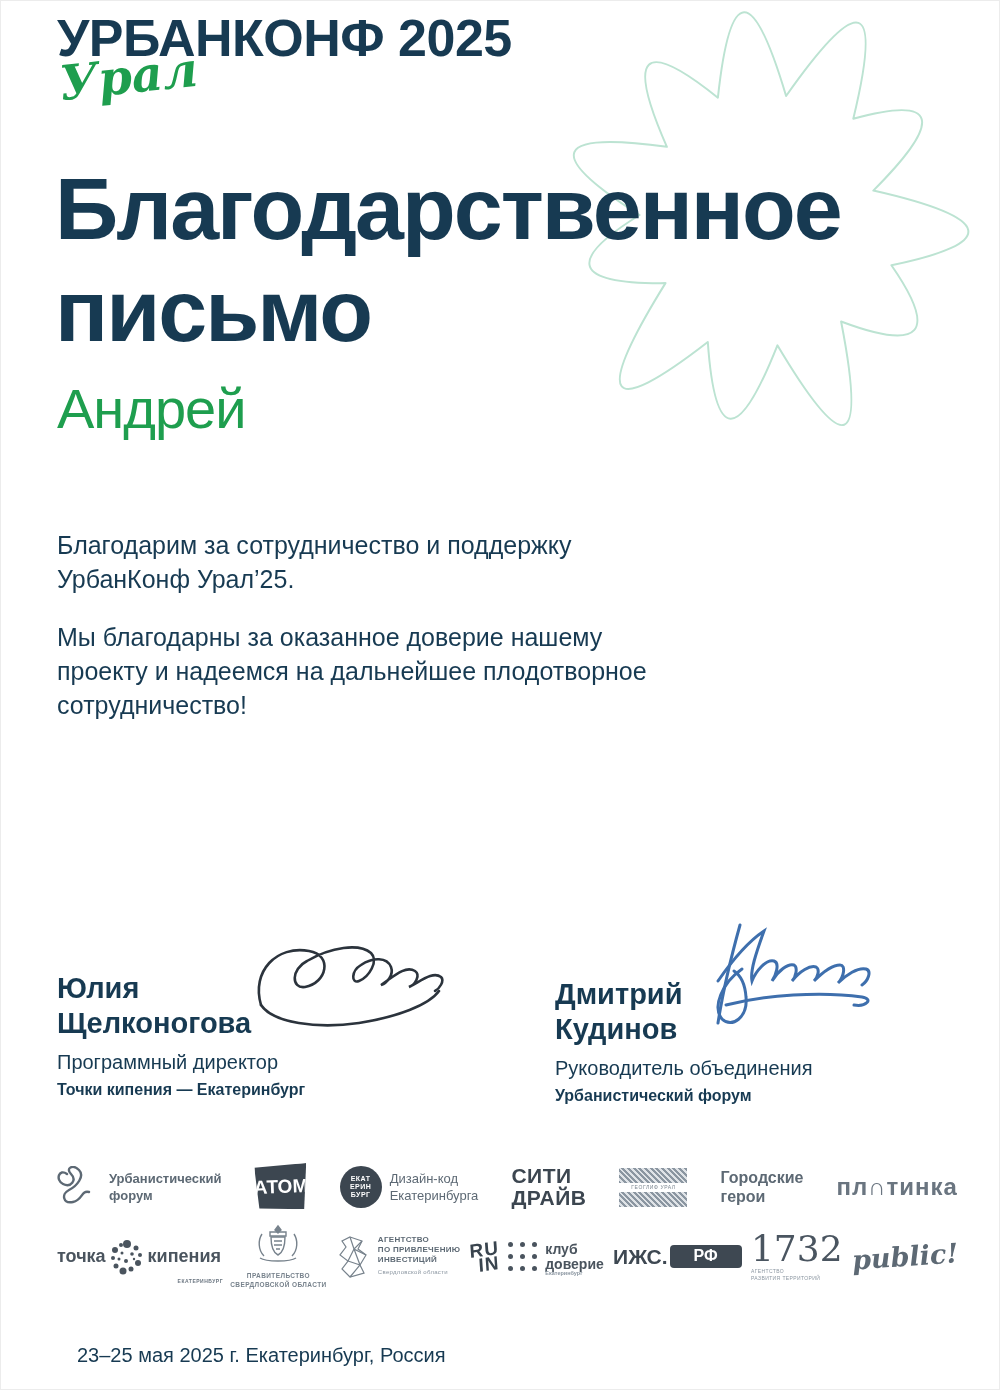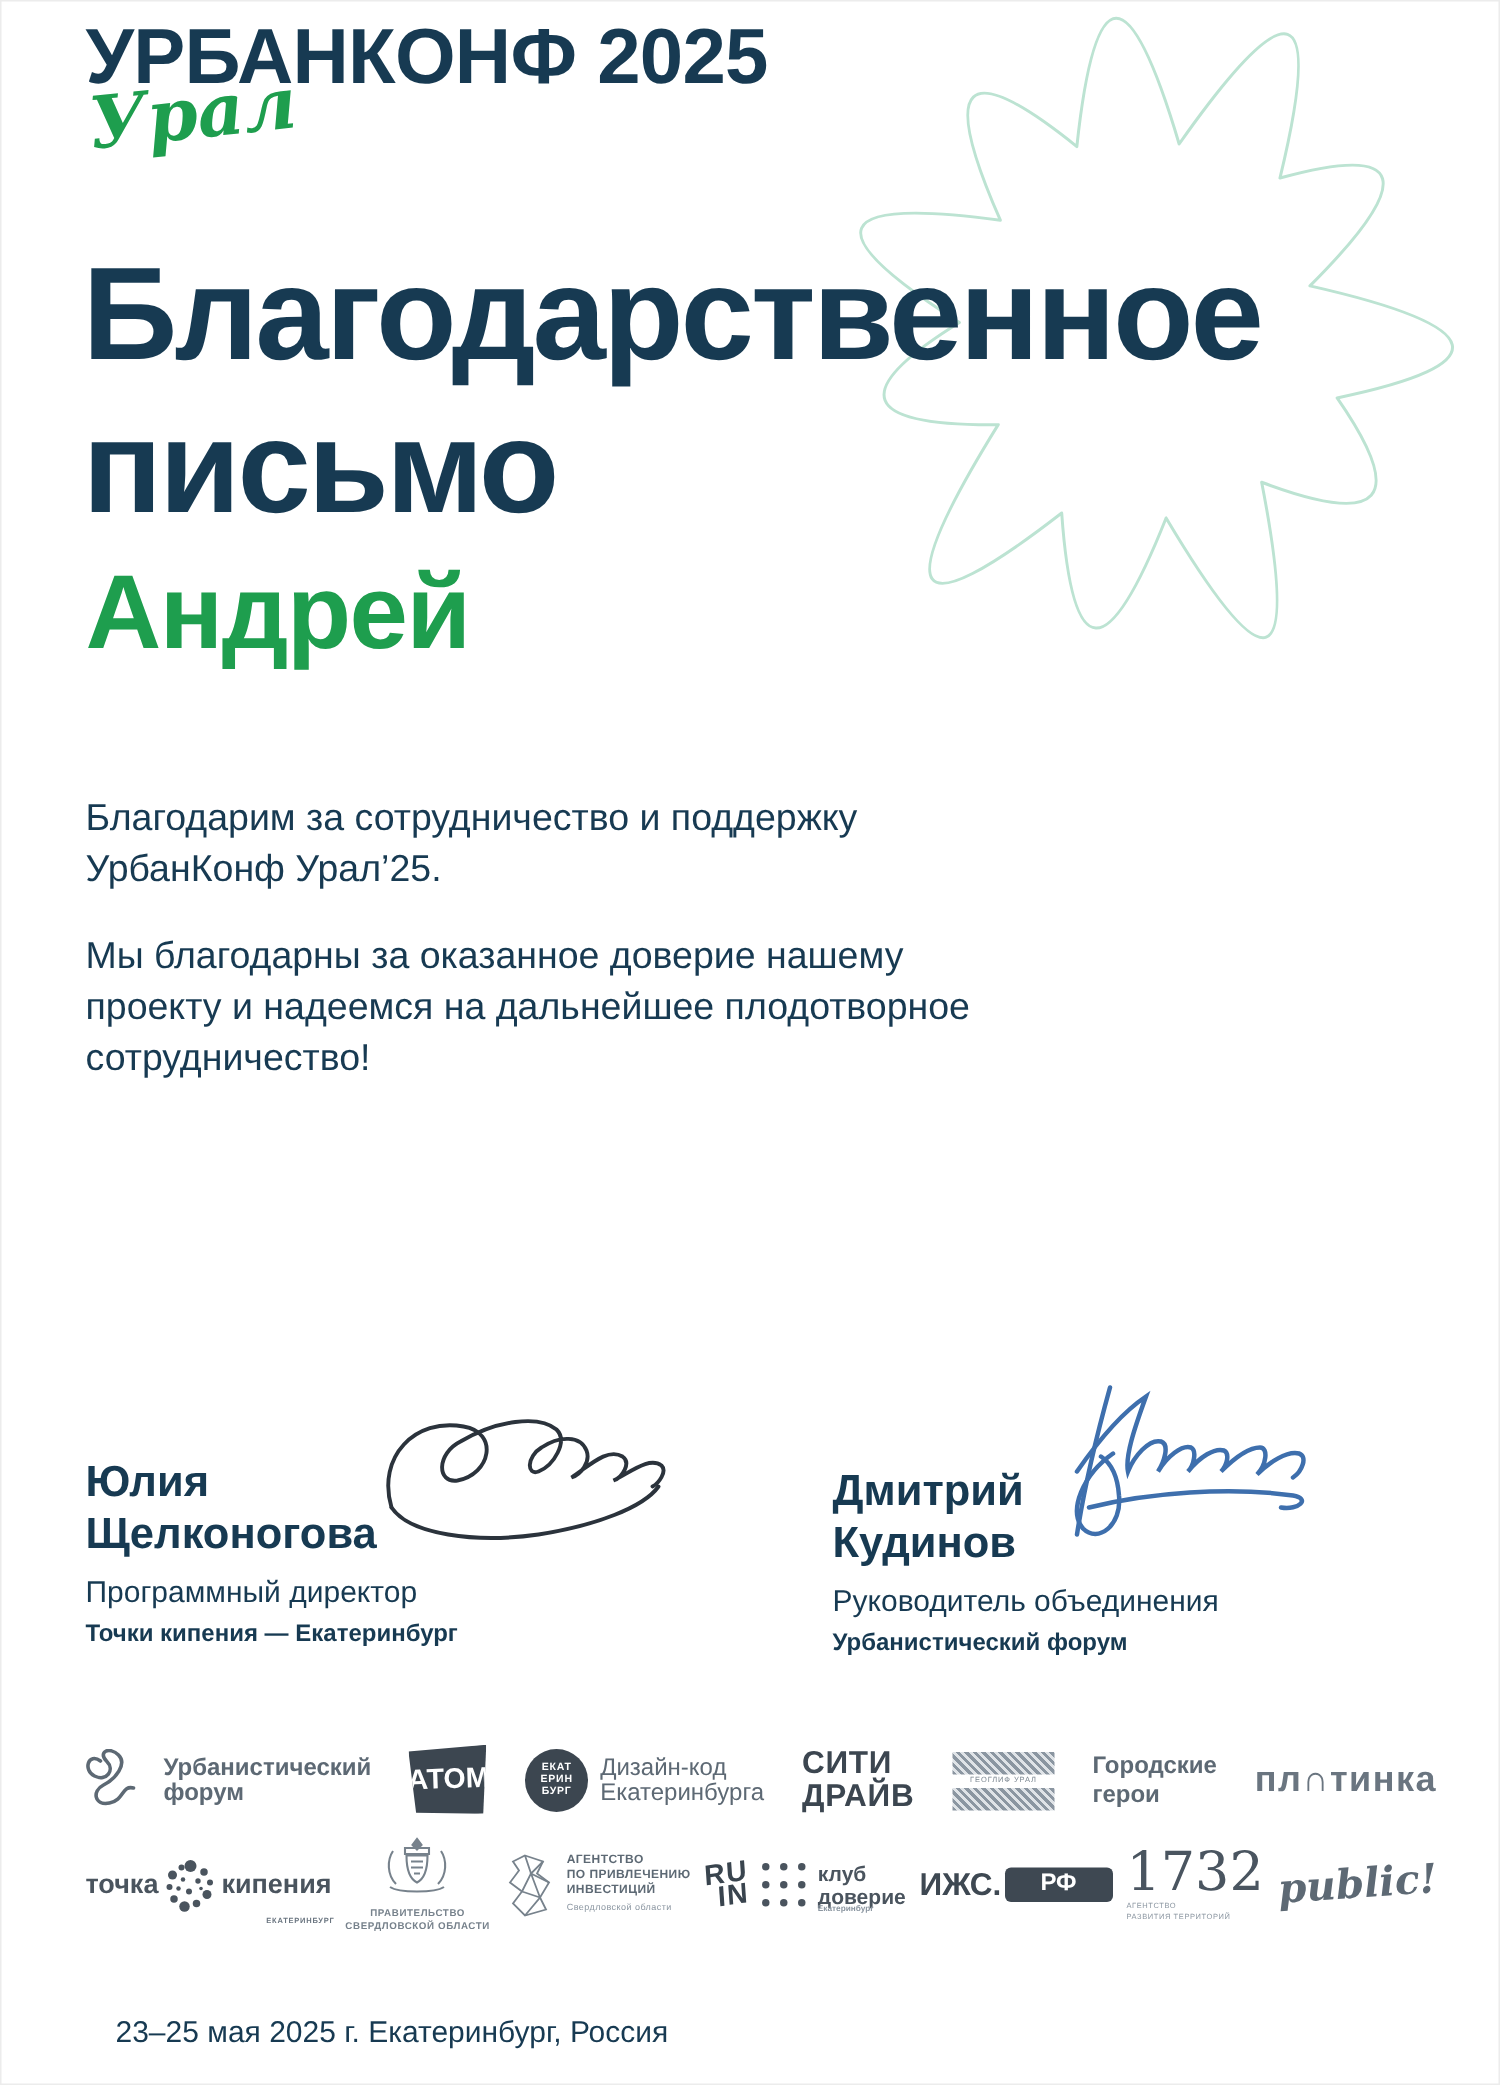--- a/index.html
+++ b/index.html
@@ -23,21 +23,21 @@
     font-family:"DejaVu Serif",serif;font-style:italic;font-weight:bold;
     font-size:48px;color:var(--green);transform:rotate(-6deg);line-height:1;
   }
 
   
   .title{position:absolute;left:55px;top:158px;color:var(--navy);
     font-size:88px;font-weight:800;letter-spacing:-2px;line-height:102px;}
 
   
   .recipient{position:absolute;left:57px;top:376px;color:var(--green);
-    font-size:70px;font-weight:700;letter-spacing:-1px;line-height:65px;}
+    font-size:56px;font-weight:400;letter-spacing:-1px;line-height:65px;}
 
   
   .body-text{position:absolute;left:57px;top:528px;color:var(--navy);
     font-size:25px;line-height:34px;width:700px;}
   .body-text .para{margin-bottom:24px;}
   .bold{font-weight:normal;}
 
   
   .sign-block{position:absolute;top:925px;width:440px;}
   .sign-left{left:57px;}
@@ -48,21 +48,21 @@
   .sign-role{color:var(--navy);font-size:20px;line-height:27px;margin-top:8px;}
   .sign-org{color:var(--navy);font-size:16px;font-weight:bold;line-height:27px;}
   .sig-svg{position:absolute;pointer-events:none;}
   .sig-svg.s1{left:190px;top:2px;}
   .sig-svg.s2{left:125px;top:-8px;}
 
   
   .partners{position:absolute;left:57px;right:42px;top:1164px;color:var(--logo-gray);}
   .p-row{display:flex;justify-content:space-between;align-items:center;}
   .p-row2{margin-top:14px;}
-  .logo-2line{font-size:16px;font-weight:bold;line-height:17px;}
+  .logo-2line{font-size:13px;font-weight:bold;line-height:17px;}
   .logo-icon-text{display:flex;align-items:center;gap:8px;}
   .atom-badge{
     width:52px;height:46px;background:var(--logo-dark);color:#fff;display:flex;
     align-items:center;justify-content:center;font-weight:800;font-size:19px;
     clip-path:polygon(0 6%,100% 0,93% 100%,7% 95%);transform:rotate(-2deg);
   }
   .ekat-circle{width:42px;height:42px;border-radius:50%;background:var(--logo-dark);
     color:#fff;display:flex;flex-direction:column;align-items:center;justify-content:center;
     font-size:7px;font-weight:bold;line-height:8px;letter-spacing:.5px;}
   .citydrive{font-size:21px;font-weight:800;line-height:22px;color:var(--logo-dark);letter-spacing:.5px;}

